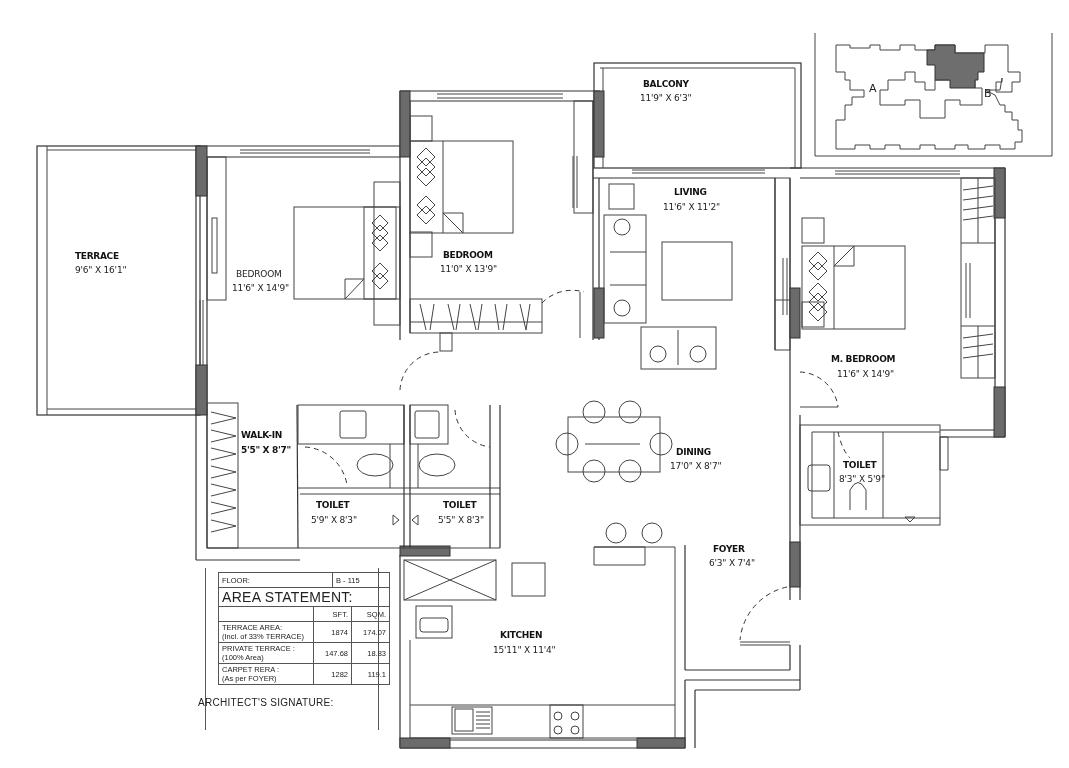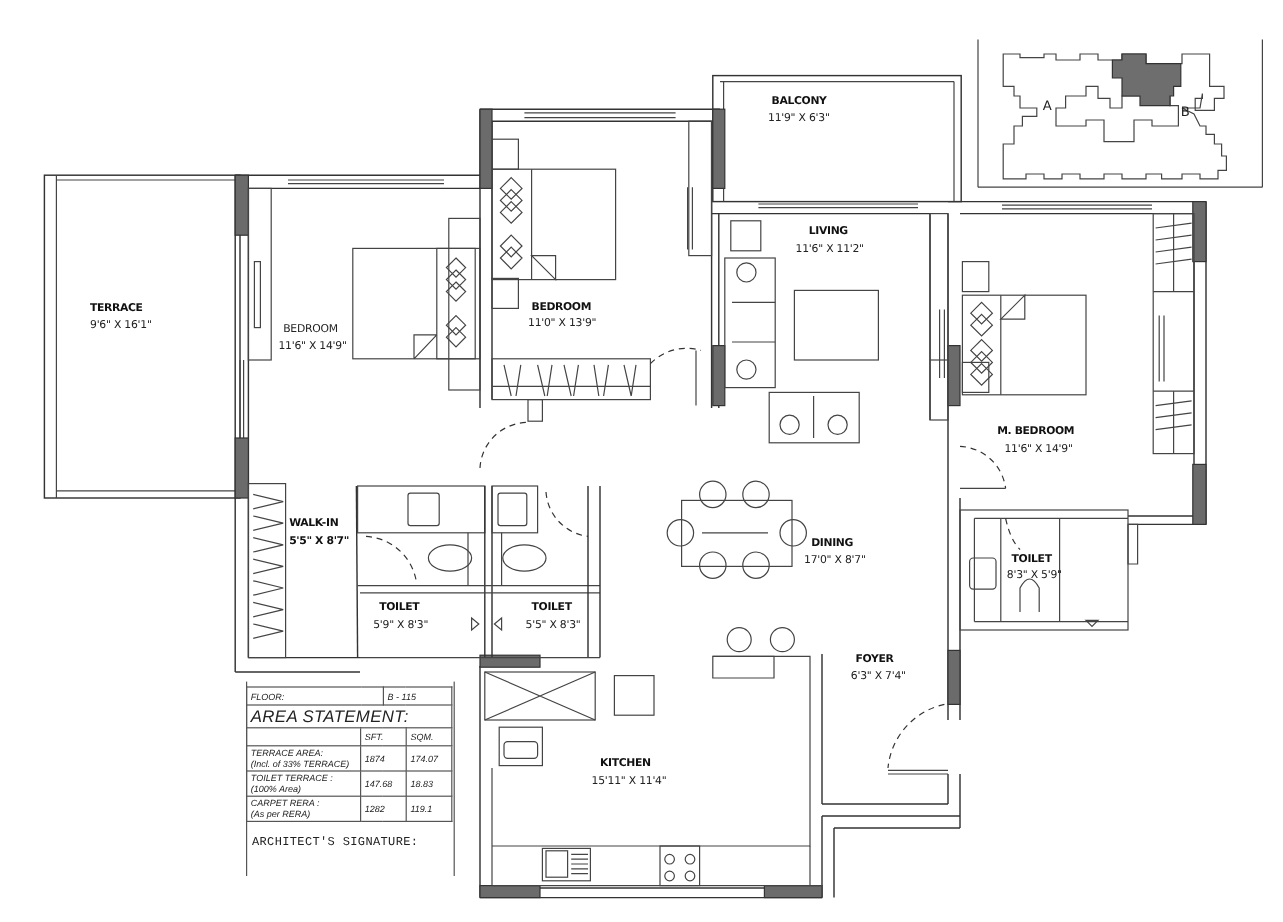--- a/index.html
+++ b/index.html
@@ -7,26 +7,26 @@
   #plan{position:absolute;left:0;top:0;width:1069px;height:768px;}
   .w{fill:none;stroke:#333;stroke-width:1.2;}
   .t{fill:none;stroke:#444;stroke-width:1;}
   .col{fill:#6b6b6b;stroke:#333;stroke-width:1;}
   .dash{fill:none;stroke:#333;stroke-width:1;stroke-dasharray:5 4;}
   .room-name{font-family:"DejaVu Sans",sans-serif;font-size:9px;font-weight:bold;fill:#111;letter-spacing:-0.3px;}
   .room-name-l{font-family:"DejaVu Sans",sans-serif;font-size:9px;fill:#222;letter-spacing:-0.2px;}
   .room-dim{font-family:"DejaVu Sans",sans-serif;font-size:9px;fill:#222;letter-spacing:-0.2px;}
   .key-lbl{font-family:"DejaVu Sans",sans-serif;font-size:11px;fill:#222;}
   
-  #area-table{position:absolute;left:205px;top:572px;width:172px;border-collapse:collapse;font-family:"Liberation Sans",sans-serif;font-size:7.5px;color:#222;font-style:italic;}
+  #area-table{position:absolute;left:218px;top:572px;width:172px;border-collapse:collapse;font-family:"Liberation Sans",sans-serif;font-size:7.5px;color:#222;}
   #area-table td{border:1px solid #555;padding:1px 3px;height:12px;vertical-align:middle;}
   #area-table .head{font-size:14px;letter-spacing:0.3px;border-left:1px solid #555;}
-  #area-table .c{text-align:left;}
+  #area-table .c{text-align:right;}
   #table-frame{position:absolute;left:205px;top:568px;width:172px;height:162px;border-left:1px solid #555;border-right:1px solid #555;}
-  #sign-row{position:absolute;left:210px;top:697px;font-family:Liberation Mono, monospace;font-size:10px;color:#222;letter-spacing:0.3px;}
+  #sign-row{position:absolute;left:198px;top:697px;font-family:Liberation Sans, sans-serif;font-size:10px;color:#222;letter-spacing:0.3px;}
 </style>
 </head>
 <body>
 
 <svg id="plan" viewBox="0 0 1069 768" xmlns="http://www.w3.org/2000/svg">
 
   <g>
     <line class="t" x1="815" y1="33" x2="815" y2="156"></line>
     <line class="t" x1="815" y1="156" x2="1052" y2="156"></line>
     <line class="t" x1="1052" y1="33" x2="1052" y2="156"></line>
@@ -316,24 +316,24 @@
     <td style="width:88px"></td>
     <td colspan="2" class="c">SFT.</td>
     <td class="c">SQM.</td>
   </tr>
   <tr>
     <td><span>TERRACE AREA:</span><br><span>(Incl. of 33% TERRACE)</span></td>
     <td colspan="2" class="c">1874</td>
     <td class="c">174.07</td>
   </tr>
   <tr>
-    <td><span>TOILET TERRACE :</span><br><span>(100% Area)</span></td>
+    <td><span>PRIVATE TERRACE :</span><br><span>(100% Area)</span></td>
     <td colspan="2" class="c">147.68</td>
     <td class="c">18.83</td>
   </tr>
   <tr>
-    <td><span>CARPET RERA :</span><br><span>(As per RERA)</span></td>
+    <td><span>CARPET RERA :</span><br><span>(As per FOYER)</span></td>
     <td colspan="2" class="c">1282</td>
     <td class="c">119.1</td>
   </tr>
 </tbody>
   </table>
 <div id="sign-row">ARCHITECT'S SIGNATURE:</div>
 
 </body></html>

